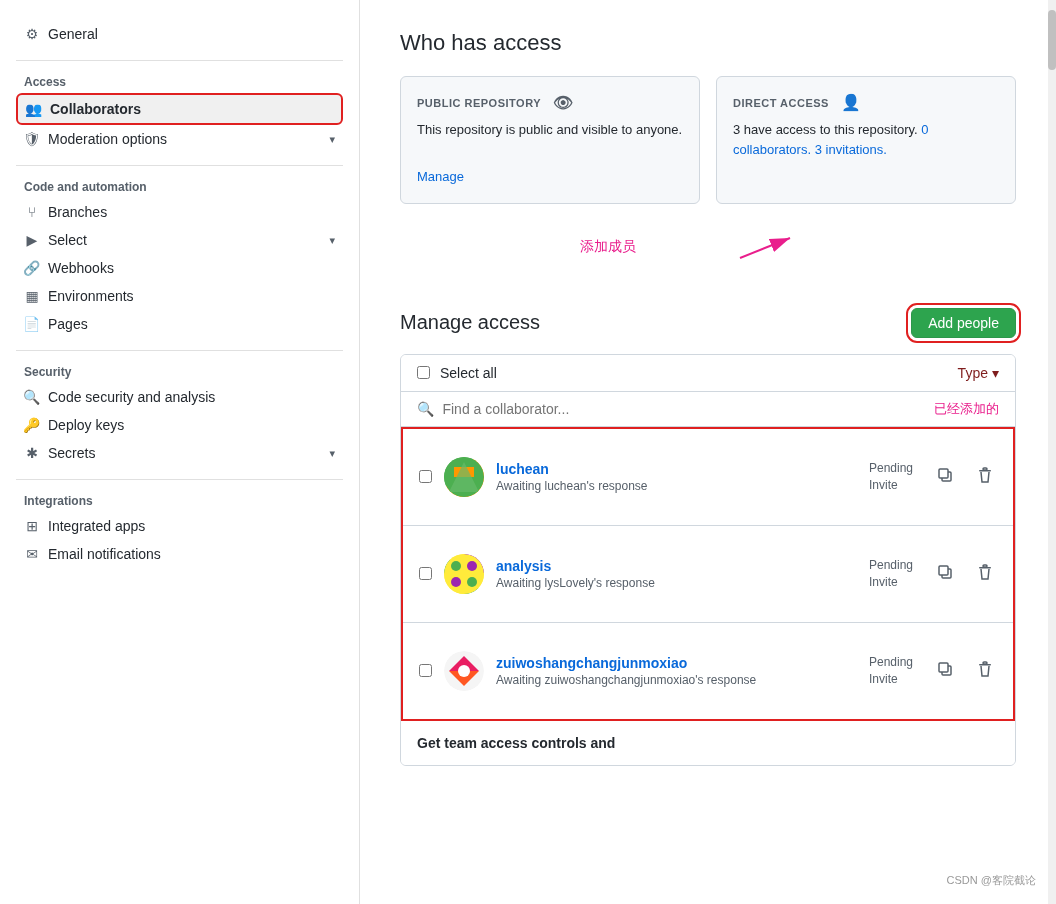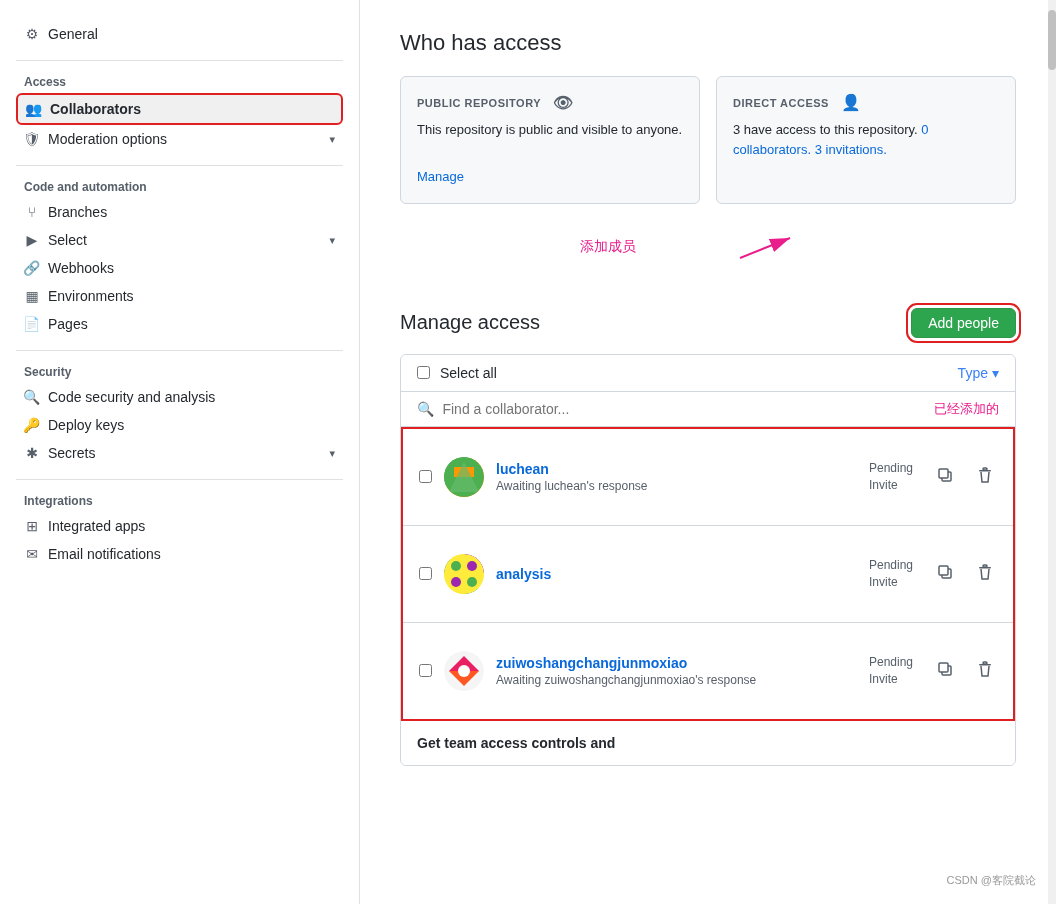--- a/index.html
+++ b/index.html
@@ -32,21 +32,21 @@
     
     .manage-access-header { display: flex; align-items: center; justify-content: space-between; margin-bottom: 16px; margin-top: 30px; }
     .manage-access-title { font-size: 20px; font-weight: 400; color: #24292f; }
     .add-people-btn { background: #2da44e; color: #fff; border: 1px solid #2c974b; border-radius: 6px; padding: 6px 16px; font-size: 14px; font-weight: 500; cursor: pointer; outline: 2px solid #e02020; outline-offset: 3px; }
 
     
     .manage-access-table { border: 1px solid #d0d7de; border-radius: 6px; overflow: hidden; }
     .table-header { display: flex; align-items: center; padding: 10px 16px; border-bottom: 1px solid #d0d7de; background: #fff; }
     .select-all-cb { margin-right: 10px; }
     .select-all-label { font-size: 14px; color: #24292f; }
-    .type-dropdown { margin-left: auto; font-size: 14px; color: #3b82f6; cursor: pointer; display: flex; align-items: center; gap: 4px; }
+    .type-dropdown { margin-left: auto; font-size: 14px; color: #7f1d1d; cursor: pointer; display: flex; align-items: center; gap: 4px; }
 
     
     .search-bar { padding: 8px 16px; border-bottom: 1px solid #d0d7de; background: #fff; display: flex; align-items: center; gap: 8px; }
     .search-icon-svg { color: #57606a; flex-shrink: 0; }
     .search-input { border: none; outline: none; font-size: 14px; flex: 1; color: #57606a; }
     .search-hint { color: #e91e8c; font-size: 13px; }
 
     
     .collab-list { border: 2px solid #e02020; }
     .collab-row { display: flex; align-items: center; padding: 28px 16px; border-bottom: 1px solid #d0d7de; background: #fff; gap: 12px; }
@@ -265,20 +265,21 @@
             <svg width="40" height="40">
               <circle cx="20" cy="20" r="20" fill="#ffeb3b"></circle>
               <circle cx="12" cy="12" r="5" fill="#4caf50"></circle>
               <circle cx="28" cy="12" r="5" fill="#9c27b0"></circle>
               <circle cx="12" cy="28" r="5" fill="#9c27b0"></circle>
               <circle cx="28" cy="28" r="5" fill="#4caf50"></circle>
             </svg>
           </div>
           <div class="collab-info">
             <a class="collab-name" href="#">analysis</a>
+            <div class="collab-sub">Awaiting lysLovely's response</div>
           </div>
           <div class="collab-status">
             <span>Pending</span><br>
             <span>Invite</span>
           </div>
           <div class="collab-actions">
             <button class="icon-btn" title="Copy invite">
               <svg width="16" height="16" viewBox="0 0 16 16">
                   <rect x="5" y="5" width="9" height="9" rx="1" fill="none" stroke="#57606a" stroke-width="1.5"></rect>
                   <rect x="2" y="2" width="9" height="9" rx="1" fill="white" stroke="#57606a" stroke-width="1.5"></rect>

